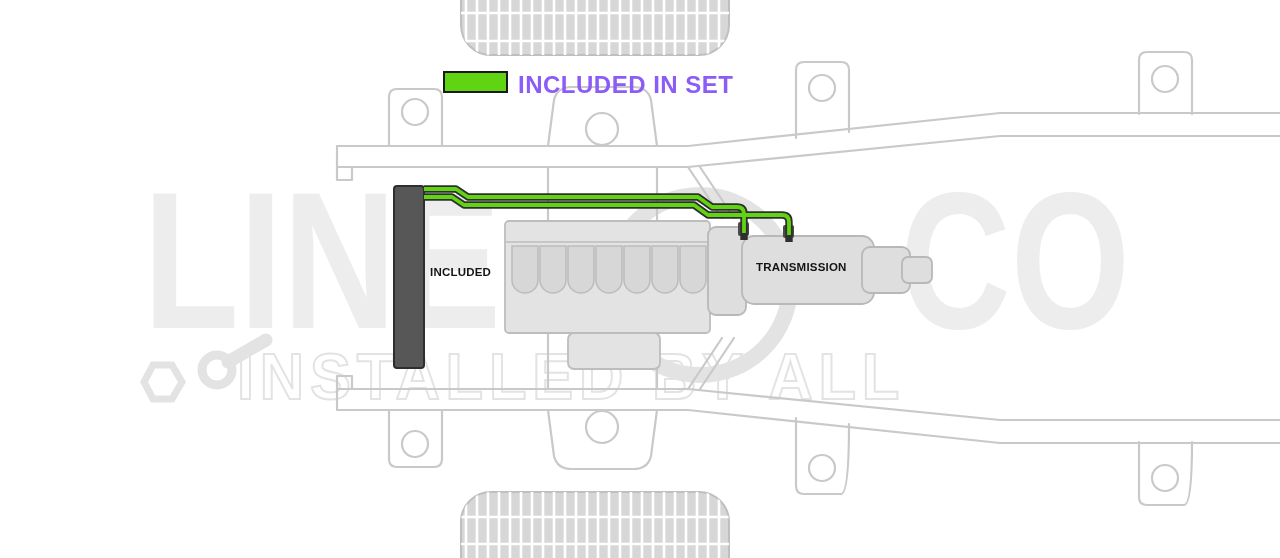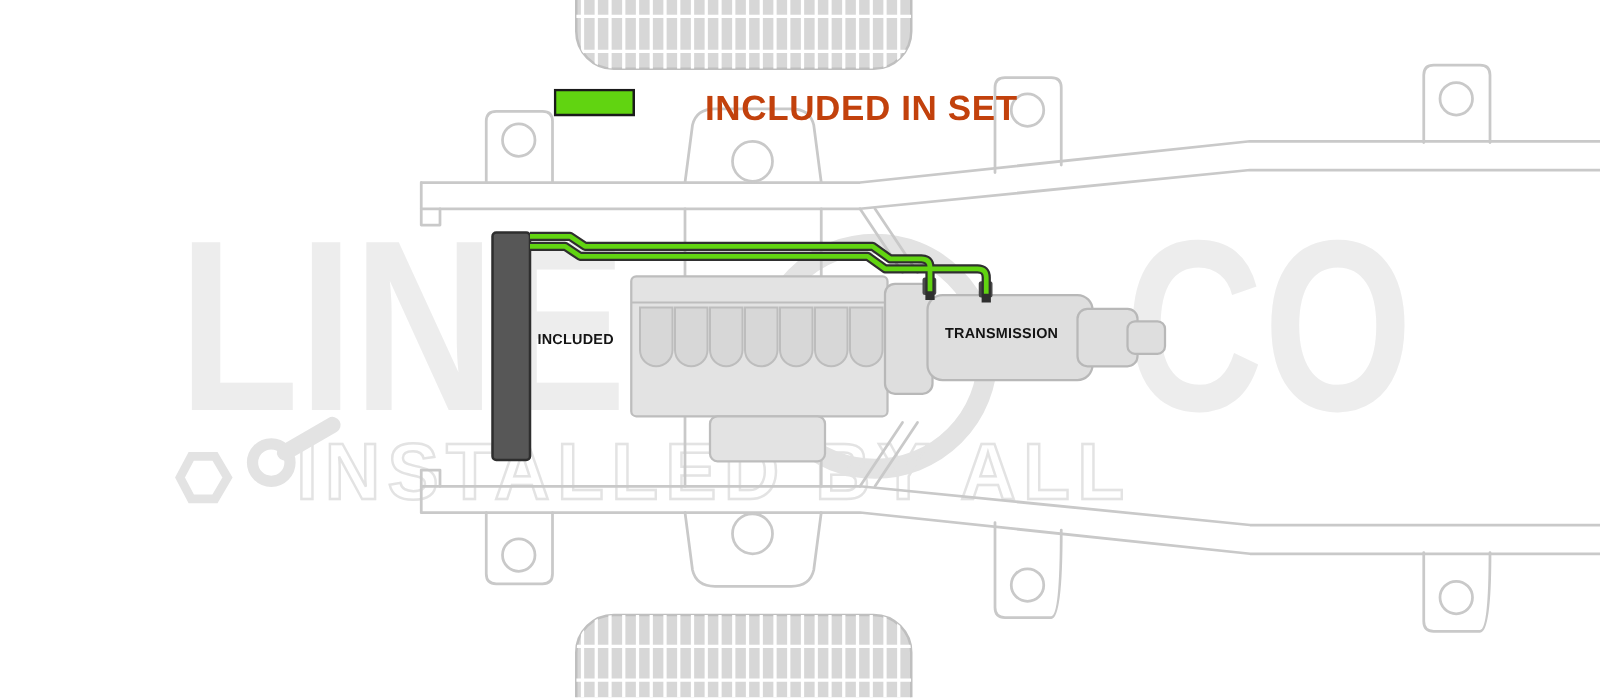--- a/index.html
+++ b/index.html
@@ -6,21 +6,21 @@
   .stage{
     position:relative;width:1280px;height:558px;overflow:hidden;background:#ffffff;
     font-family:"Liberation Sans", sans-serif;
   }
   .stage svg{position:absolute;left:0;top:0;}
   
   .legend{position:absolute;left:443px;top:71px;display:flex;align-items:center;}
   .legend-swatch{position:absolute;left:0;top:7px;}
   .legend-label{
     position:absolute;left:75px;top:0;white-space:nowrap;
-    font-size:28px;font-weight:bold;letter-spacing:0.5px;color:#c2410c;margin-left:46px;
+    font-size:24px;font-weight:bold;letter-spacing:0.5px;color:#8b5cf6;
   }
   
   .part-label{
     position:absolute;font-size:11.5px;font-weight:bold;color:#141414;
     white-space:nowrap;letter-spacing:0.2px;
   }
   .lbl-radiator{left:430px;top:266px;}
   .lbl-trans{left:756px;top:261px;text-align:center;}
   
   .frame{fill:none;stroke:#c9c9c9;stroke-width:2.2;stroke-linejoin:round;stroke-linecap:round;}

